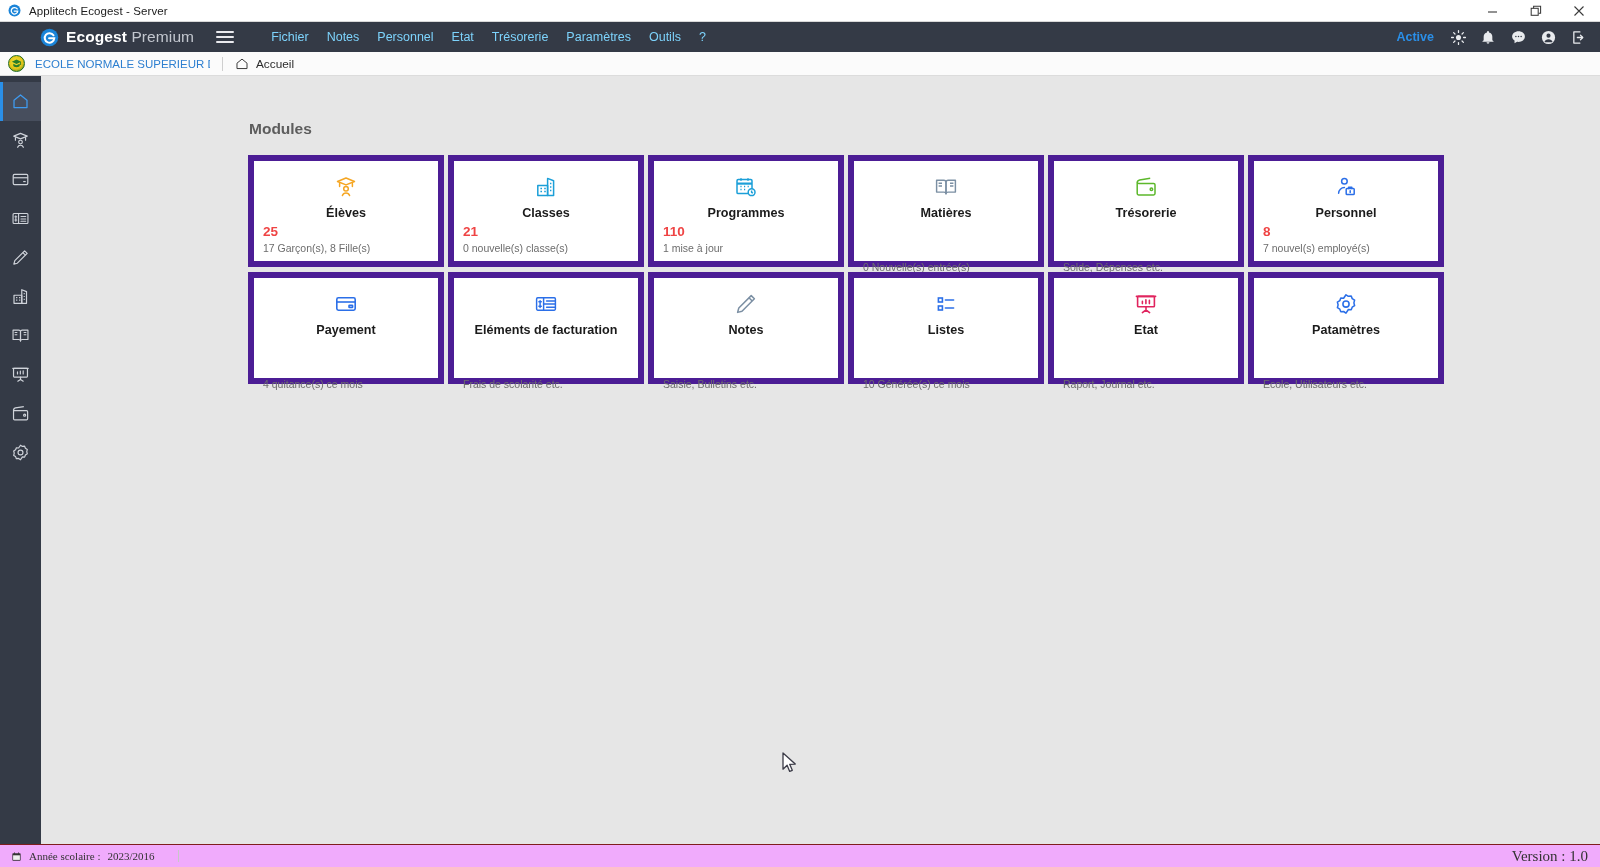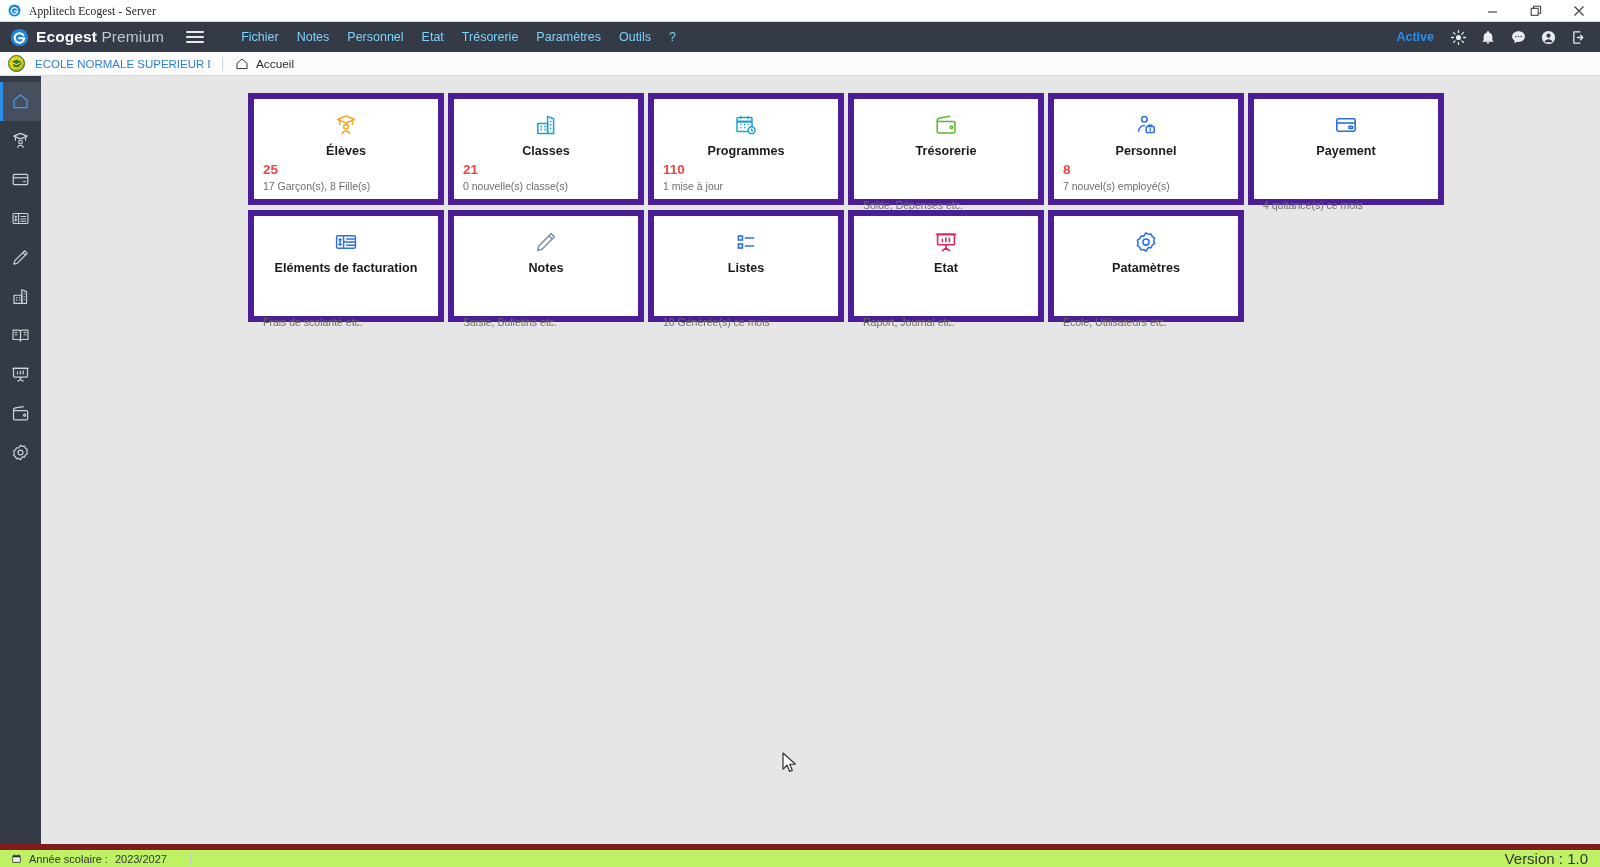--- a/index.html
+++ b/index.html
@@ -14,33 +14,33 @@
   .titlebar {
     height: 22px; background: #ffffff;
     display: flex; align-items: center;
     border-bottom: 1px solid #d8d8d8;
     position: relative;
   }
   .titlebar .tb-logo { margin-left: 8px; width: 13px; height: 13px; display:block; }
   .titlebar .tb-title {
     margin-left: 8px; font-size: 11.5px; color: #202020;
     letter-spacing: .1px;
-    font-family: Liberation Serif, serif;
   }
   .winctrls { position: absolute; right: 0; top: 0; height: 22px; display: flex; }
   .winctrl {
     width: 43px; height: 22px; display: flex; align-items: center; justify-content: center;
     color: #3a3a3a;
   }
 
   
   .appbar {
     height: 30px; background: #343a46;
     display: flex; align-items: center; color: #fff;
     position: relative;
+    padding-left: 30px;
   }
   .brand { display: flex; align-items: center; margin-left: 10px; }
   .brand-logo { width: 19px; height: 19px; }
   .brand-text { margin-left: 7px; font-size: 15.5px; letter-spacing: .1px; }
   .brand-text b { font-weight: 700; color: #ffffff; }
   .brand-text span { font-weight: 400; color: #c3c7cf; }
   .hamburger { margin-left: 22px; width: 18px; display: flex; flex-direction: column; gap: 3px; cursor: pointer; }
   .hamburger i { display:block; height: 2px; background: #e9eaee; border-radius: 1px; }
 
   .menu { display: flex; align-items: center; margin-left: 28px; gap: 0px; }
@@ -114,22 +114,22 @@
   .card-count {
     font-size: 13.5px; font-weight: 700; color: #ef4444; margin-top: 4px; line-height: 15px;
     min-height: 15px;
   }
   .card-sub { font-size: 10.5px; color: #6c6c6c; margin-top: 3px; }
   .card-count.empty { visibility: hidden; }
   .card.nocount .card-sub { margin-top: 22px; }
 
   
   .statusbar {
-    height: 23px; background: #bef264; border-top: 6px solid #7f1d1d;
-    display: flex; align-items: center; position: relative; font-size: 11px; color: #333;
+    height: 23px; background: #f0abfc; border-top: 1px solid #7f1d1d;
+    display: flex; align-items: center; position: relative; font-size: 11px; color: #333; font-family: Liberation Serif, serif;
   }
   .sb-left { display: flex; align-items: center; margin-left: 11px; gap: 7px; }
   .sb-sep { margin-left: 16px; width: 1px; height: 12px; background: #c7c7c7; }
   .sb-right { position: absolute; right: 12px; font-size: 15px; color: #333; }
 
   .cursor { position: absolute; left: 741px; top: 676px; pointer-events: none; }
   svg { display: block; }
 </style>
 </head>
 <body>
@@ -309,20 +309,21 @@
     </div>
     <div class="side-item">
       <svg width="19" height="19" viewBox="0 0 24 24" fill="none" stroke="currentColor" stroke-width="1.5" stroke-linejoin="round">
         <path d="M12 2.8l2.4 1.5 2.8-.3 1 2.6 2.4 1.5-.7 2.8.7 2.8-2.4 1.5-1 2.6-2.8-.3L12 21.2l-2.4-1.7-2.8.3-1-2.6-2.4-1.5.7-2.8-.7-2.8 2.4-1.5 1-2.6 2.8.3z"></path>
         <circle cx="12" cy="12" r="3.1"></circle>
       </svg>
     </div>
   </div>
 
   <div class="content">
+    <div class="modules-title">Modules</div>
 
     <div class="grid">
 
       <div class="card">
         <div class="card-icon">
           <svg width="24" height="24" viewBox="0 0 24 24" fill="none" stroke="#f5a623" stroke-width="1.5" stroke-linecap="round" stroke-linejoin="round">
             <path d="M3.5 6.5L12 3l8.5 3.5-8.5 3.4z"></path>
               <path d="M5.6 8.4v3.2M18.4 8.4v3.2"></path>
               <circle cx="12" cy="13.8" r="2.3"></circle>
               <path d="M8.4 20.6a3.8 3.8 0 0 1 7.2 0"></path>
@@ -355,20 +356,32 @@
             <path d="M6.4 11.6h1.2M10 11.6h1.2M13.6 11.6h1.2M6.4 14.6h1.2M10 14.6h1.2"></path>
             <circle cx="17.6" cy="17.2" r="3.4" fill="#fff"></circle>
               <path d="M17.6 15.4v1.9l1.3.9"></path>
           </svg>
         </div>
         <div class="card-title">Programmes</div>
         <div class="card-count">110</div>
         <div class="card-sub">1 mise à jour</div>
       </div>
 
+      <div class="card nocount">
+        <div class="card-icon">
+          <svg width="24" height="24" viewBox="0 0 24 24" fill="none" stroke="#7b8fa3" stroke-width="1.45" stroke-linejoin="round">
+            <path d="M2.6 5.2h7.2c1.2 0 2.2.9 2.2 2v11.6c0-.9-1-1.7-2.2-1.7H2.6z"></path>
+            <path d="M21.4 5.2h-7.2c-1.2 0-2.2.9-2.2 2v11.6c0-.9 1-1.7 2.2-1.7h7.2z"></path>
+            <path d="M4.6 8.2h3.4M4.6 11h3.4M16 8.2h3.4M16 11h3.4"></path>
+          </svg>
+        </div>
+        <div class="card-title">Matières</div>
+        <div class="card-count empty"></div>
+        <div class="card-sub">0 Nouvelle(s) entrée(s)</div>
+      </div>
 
       <div class="card nocount">
         <div class="card-icon">
           <svg width="24" height="24" viewBox="0 0 24 24" fill="none" stroke="#5cb82b" stroke-width="1.5" stroke-linejoin="round">
             <path d="M3.2 8.4v10.2a1.4 1.4 0 0 0 1.4 1.4h15a1.4 1.4 0 0 0 1.4-1.4V9.8a1.4 1.4 0 0 0-1.4-1.4H4.6A1.4 1.4 0 0 1 3.2 7z"></path>
             <path d="M3.4 7.2c0-1.4 1-2 2.2-2.3l10.6-1.6"></path>
             <circle cx="17.4" cy="14.2" r="1.25"></circle>
           </svg>
         </div>
         <div class="card-title">Trésorerie</div>
@@ -481,17 +494,17 @@
 
 <div class="statusbar">
   <div class="sb-left">
     <svg width="11" height="11" viewBox="0 0 24 24" fill="#333">
       <rect x="3" y="5" width="18" height="16" rx="1.6"></rect>
         <rect x="4.6" y="9.4" width="14.8" height="10" fill="#efefef"></rect>
       <rect x="6.6" y="2.6" width="2" height="4" rx="1"></rect>
         <rect x="15.4" y="2.6" width="2" height="4" rx="1"></rect>
     </svg>
     <span>Année scolaire :</span>
-    <span>2023/2027</span>
+    <span>2023/2016</span>
     <span class="sb-sep"></span>
   </div>
   <div class="sb-right">Version : 1.0</div>
 </div>
 
 </body></html>

